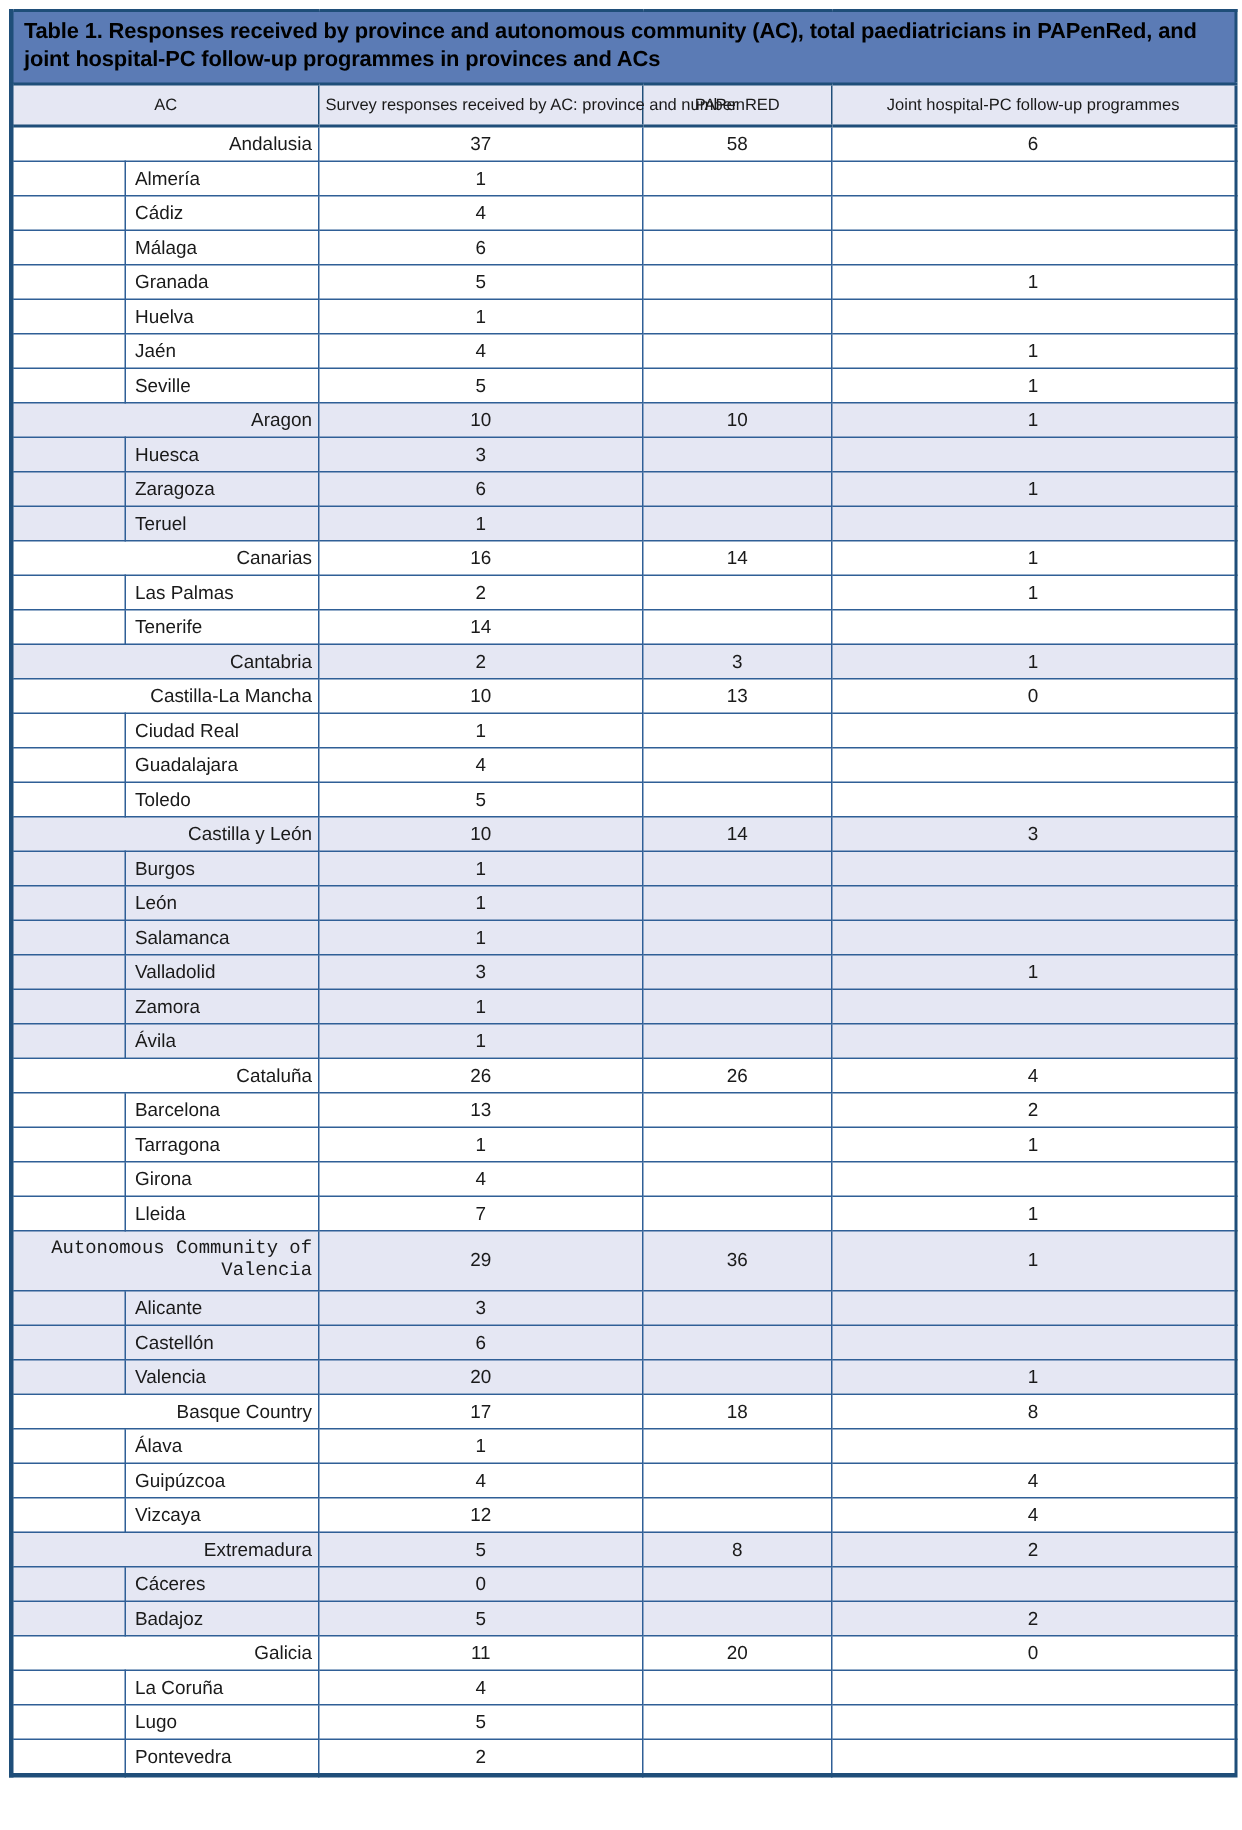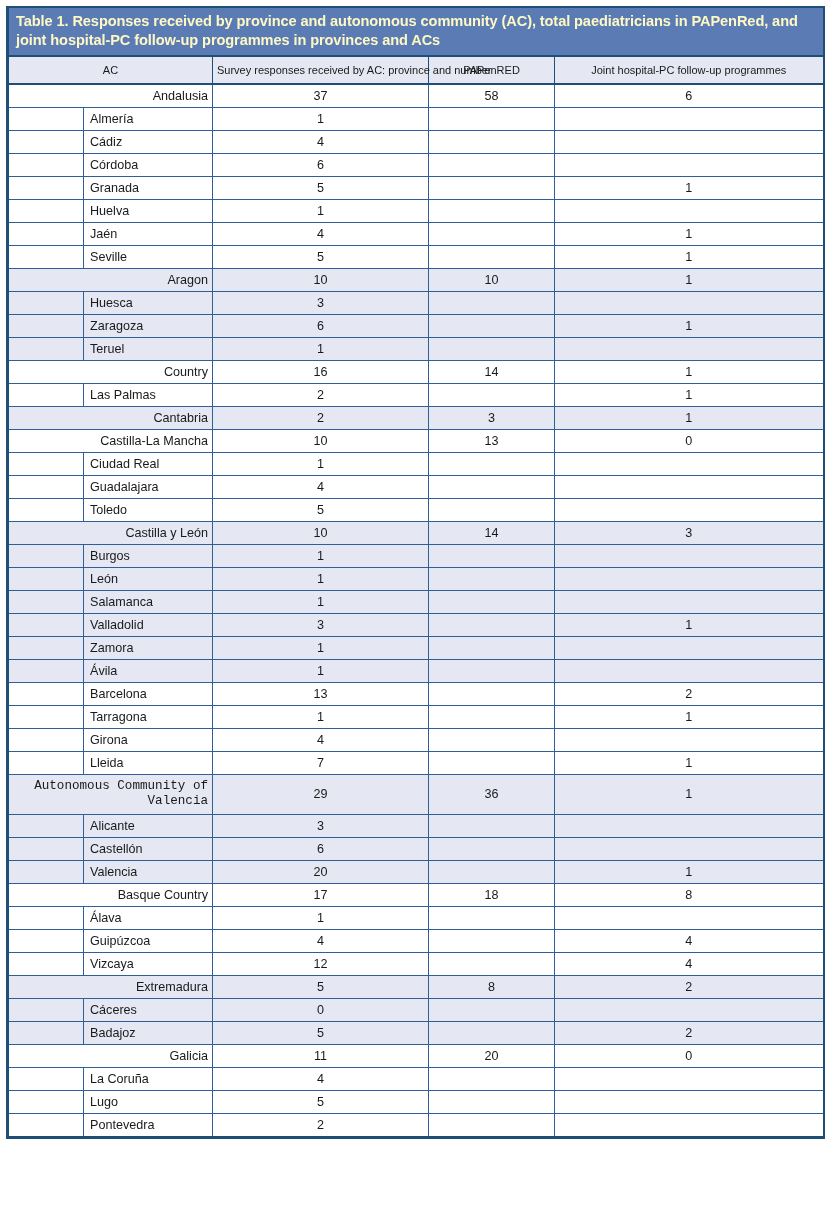--- a/index.html
+++ b/index.html
@@ -29,21 +29,21 @@
     border-top: 2px solid #1f4e79;
   }
   col.c-ac      { width: 76px; }
   col.c-prov    { width: 129px; }
   col.c-num     { width: 216px; }
   col.c-pap     { width: 126px; }
   col.c-joint   { width: 269px; }
 
   tr.title-row td {
     background: #5b7bb5;
-    color: #fef9c3;
+    color: #000000;
     font-weight: bold;
     font-size: 14.6px;
     line-height: 1.30;
     padding: 4px 22px 5px 7px;
     border: none;
     letter-spacing: -0.1px;
   }
   tr.head-row td {
     background: #e5e7f3;
     text-align: center;
@@ -120,21 +120,21 @@
         </tr>
         <tr class="plain">
           <td class="blank-ac"></td>
           <td class="lbl-prov">Cádiz</td>
           <td class="num">4</td>
           <td class="num"></td>
           <td class="num"></td>
         </tr>
         <tr class="plain">
           <td class="blank-ac"></td>
-          <td class="lbl-prov">Córdoba</td>
+          <td class="lbl-prov">Málaga</td>
           <td class="num">6</td>
           <td class="num"></td>
           <td class="num"></td>
         </tr>
         <tr class="plain">
           <td class="blank-ac"></td>
           <td class="lbl-prov">Granada</td>
           <td class="num">5</td>
           <td class="num"></td>
           <td class="num">1</td>
@@ -181,31 +181,38 @@
           <td class="num">1</td>
         </tr>
         <tr class="shade">
           <td class="blank-ac"></td>
           <td class="lbl-prov">Teruel</td>
           <td class="num">1</td>
           <td class="num"></td>
           <td class="num"></td>
         </tr>
         <tr class="plain">
-          <td colspan="2" class="lbl-ac">Country</td>
+          <td colspan="2" class="lbl-ac">Canarias</td>
           <td class="num">16</td>
           <td class="num">14</td>
           <td class="num">1</td>
         </tr>
         <tr class="plain">
           <td class="blank-ac"></td>
           <td class="lbl-prov">Las Palmas</td>
           <td class="num">2</td>
           <td class="num"></td>
           <td class="num">1</td>
+        </tr>
+        <tr class="plain">
+          <td class="blank-ac"></td>
+          <td class="lbl-prov">Tenerife</td>
+          <td class="num">14</td>
+          <td class="num"></td>
+          <td class="num"></td>
         </tr>
         <tr class="shade">
           <td colspan="2" class="lbl-ac">Cantabria</td>
           <td class="num">2</td>
           <td class="num">3</td>
           <td class="num">1</td>
         </tr>
         <tr class="plain">
           <td colspan="2" class="lbl-ac">Castilla-La Mancha</td>
           <td class="num">10</td>
@@ -273,20 +280,26 @@
           <td class="num">1</td>
           <td class="num"></td>
           <td class="num"></td>
         </tr>
         <tr class="shade">
           <td class="blank-ac"></td>
           <td class="lbl-prov">Ávila</td>
           <td class="num">1</td>
           <td class="num"></td>
           <td class="num"></td>
+        </tr>
+        <tr class="plain">
+          <td colspan="2" class="lbl-ac">Cataluña</td>
+          <td class="num">26</td>
+          <td class="num">26</td>
+          <td class="num">4</td>
         </tr>
         <tr class="plain">
           <td class="blank-ac"></td>
           <td class="lbl-prov">Barcelona</td>
           <td class="num">13</td>
           <td class="num"></td>
           <td class="num">2</td>
         </tr>
         <tr class="plain">
           <td class="blank-ac"></td>

